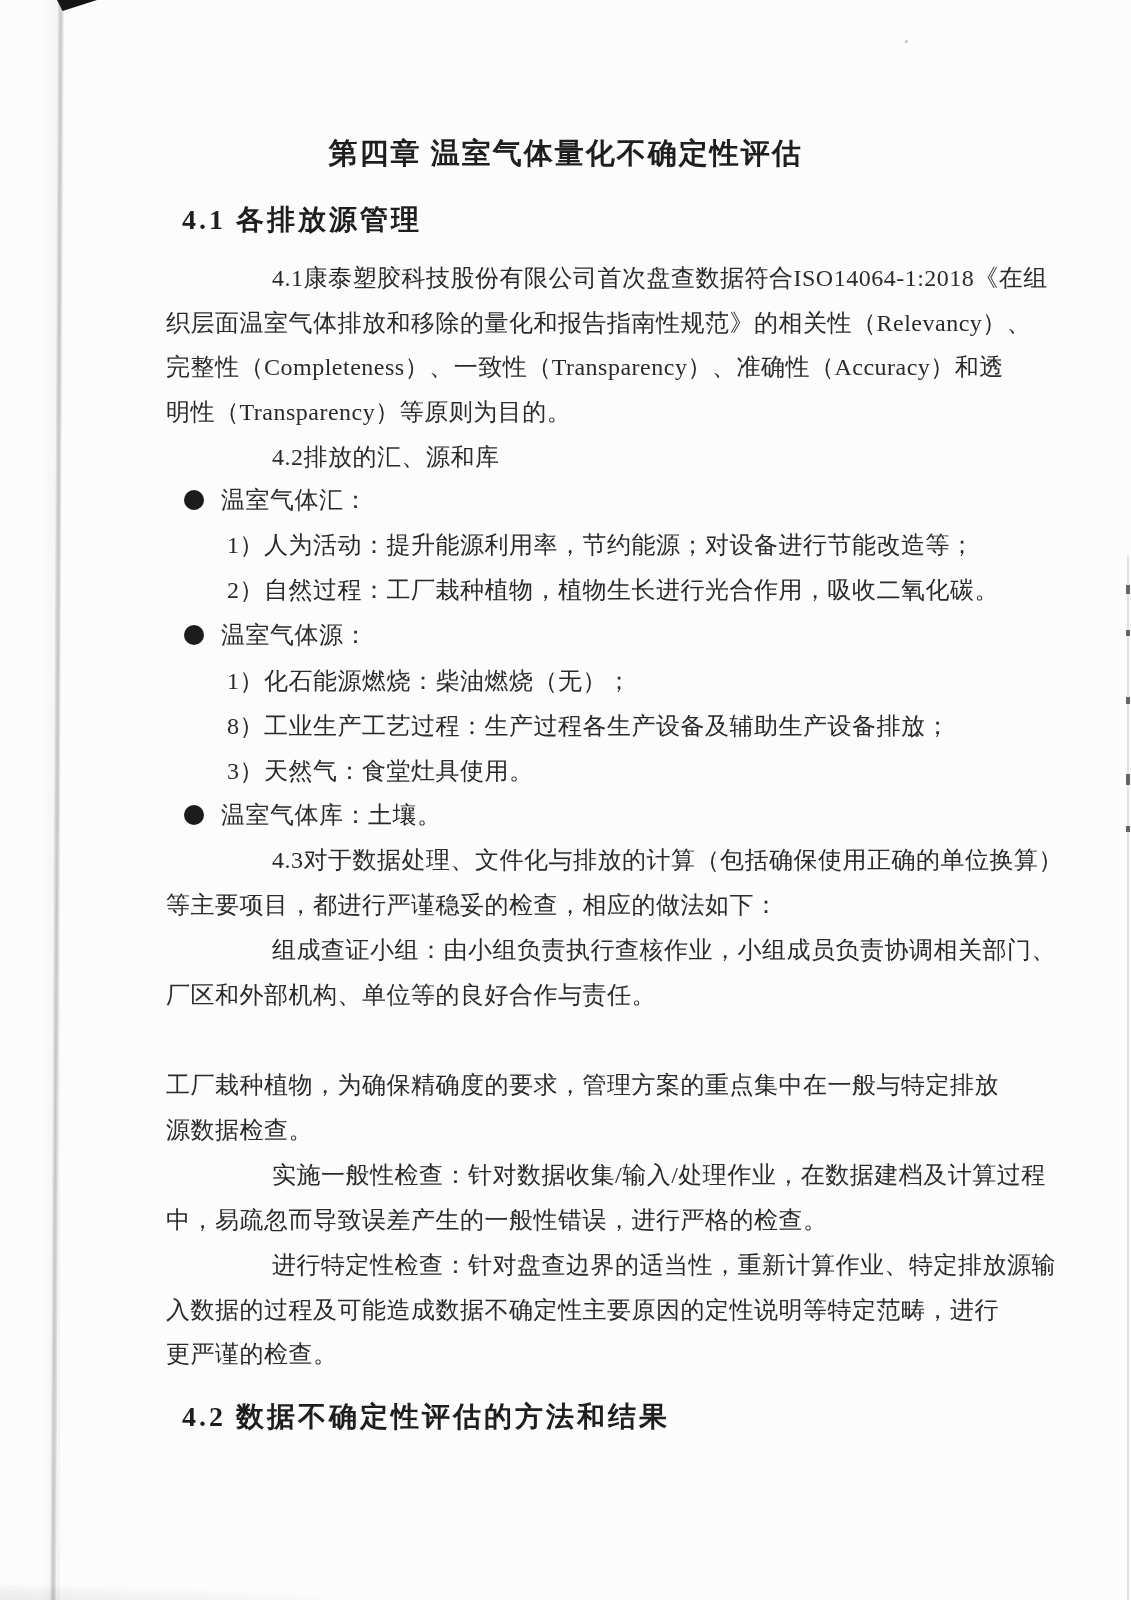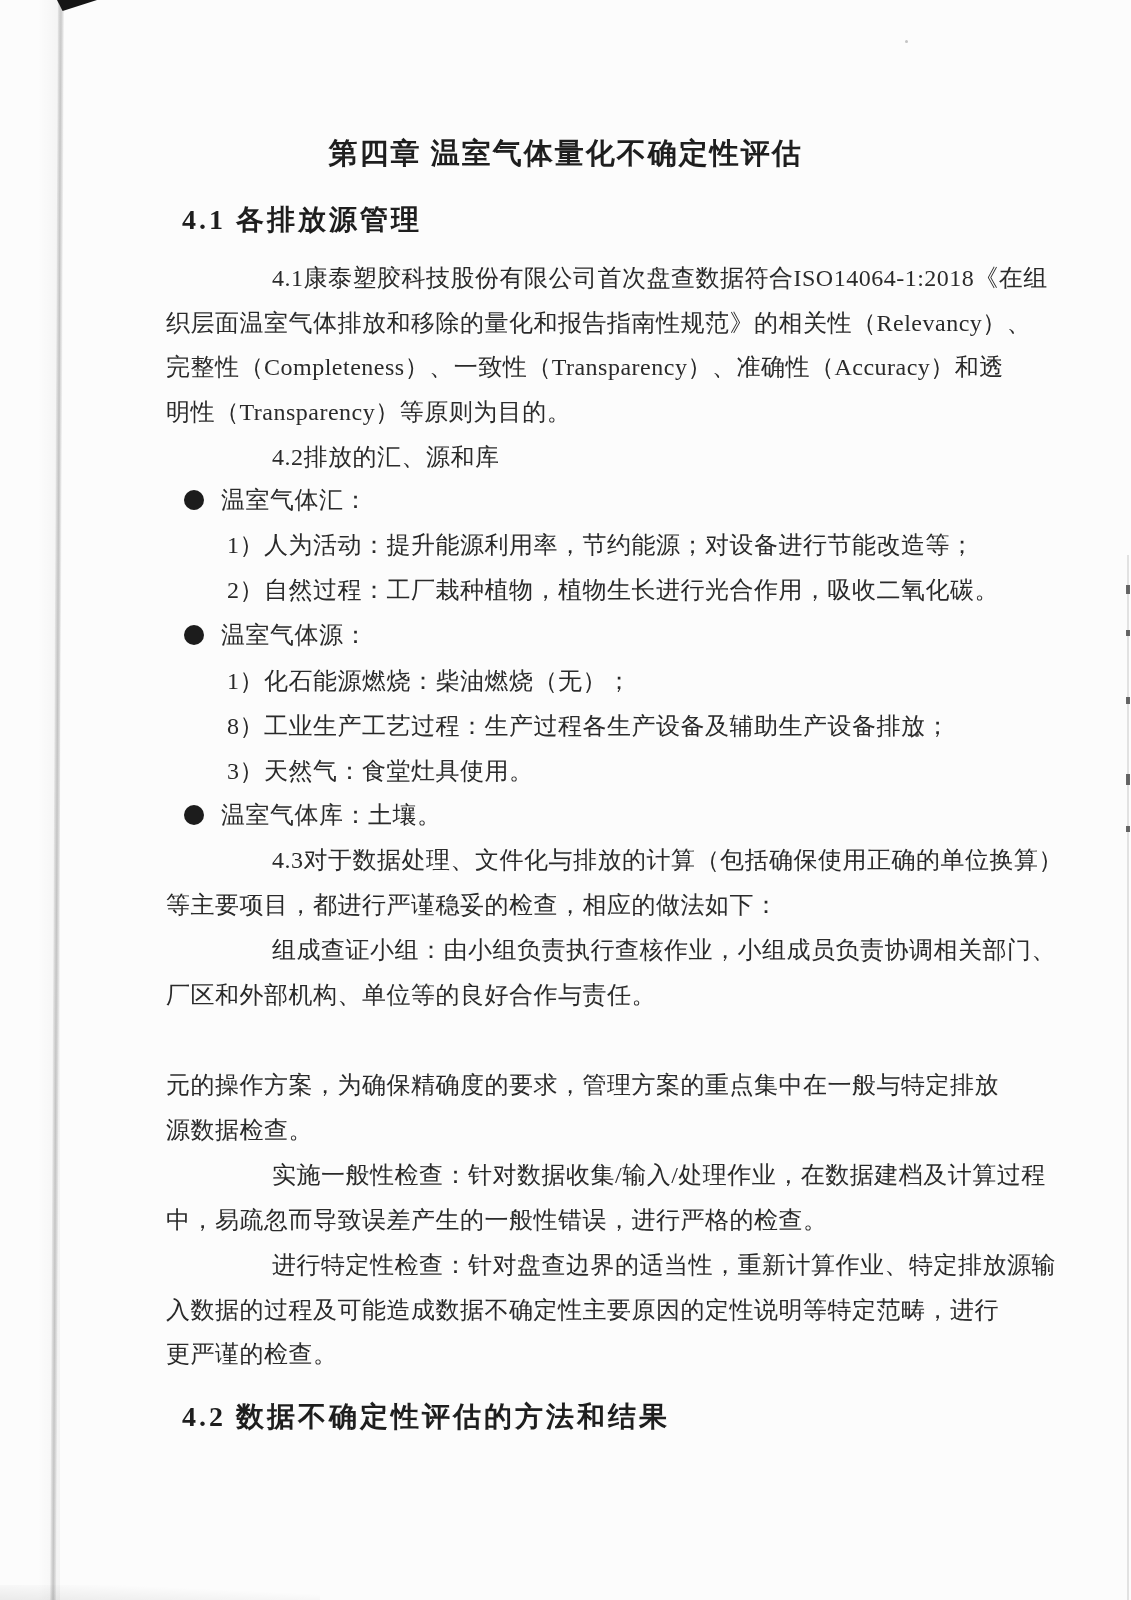--- a/index.html
+++ b/index.html
@@ -142,21 +142,21 @@
     <span class="dot"></span>
     <span>温室气体库：土壤。</span>
   </div>
 
   <div class="line t-indent" style="top:843px">4.3对于数据处理、文件化与排放的计算（包括确保使用正确的单位换算）</div>
   <div class="line t-body" style="top:888px">等主要项目，都进行严谨稳妥的检查，相应的做法如下：</div>
 
   <div class="line t-indent" style="top:933px">组成查证小组：由小组负责执行查核作业，小组成员负责协调相关部门、</div>
   <div class="line t-body" style="top:978px">厂区和外部机构、单位等的良好合作与责任。</div>
 
-  <div class="line t-body" style="top:1068px">元的操作方案，为确保精确度的要求，管理方案的重点集中在一般与特定排放</div>
+  <div class="line t-body" style="top:1068px">工厂栽种植物，为确保精确度的要求，管理方案的重点集中在一般与特定排放</div>
   <div class="line t-body" style="top:1113px">源数据检查。</div>
 
   <div class="line t-body" style="top:1203px">中，易疏忽而导致误差产生的一般性错误，进行严格的检查。</div>
   <div class="line t-indent" style="top:1158px">实施一般性检查：针对数据收集/输入/处理作业，在数据建档及计算过程</div>
 
   <div class="line t-indent" style="top:1248px">进行特定性检查：针对盘查边界的适当性，重新计算作业、特定排放源输</div>
   <div class="line t-body" style="top:1293px">入数据的过程及可能造成数据不确定性主要原因的定性说明等特定范畴，进行</div>
   <div class="line t-body" style="top:1337px">更严谨的检查。</div>
 
   <div class="line t-h2" style="top:1400px">4.2 数据不确定性评估的方法和结果</div>

